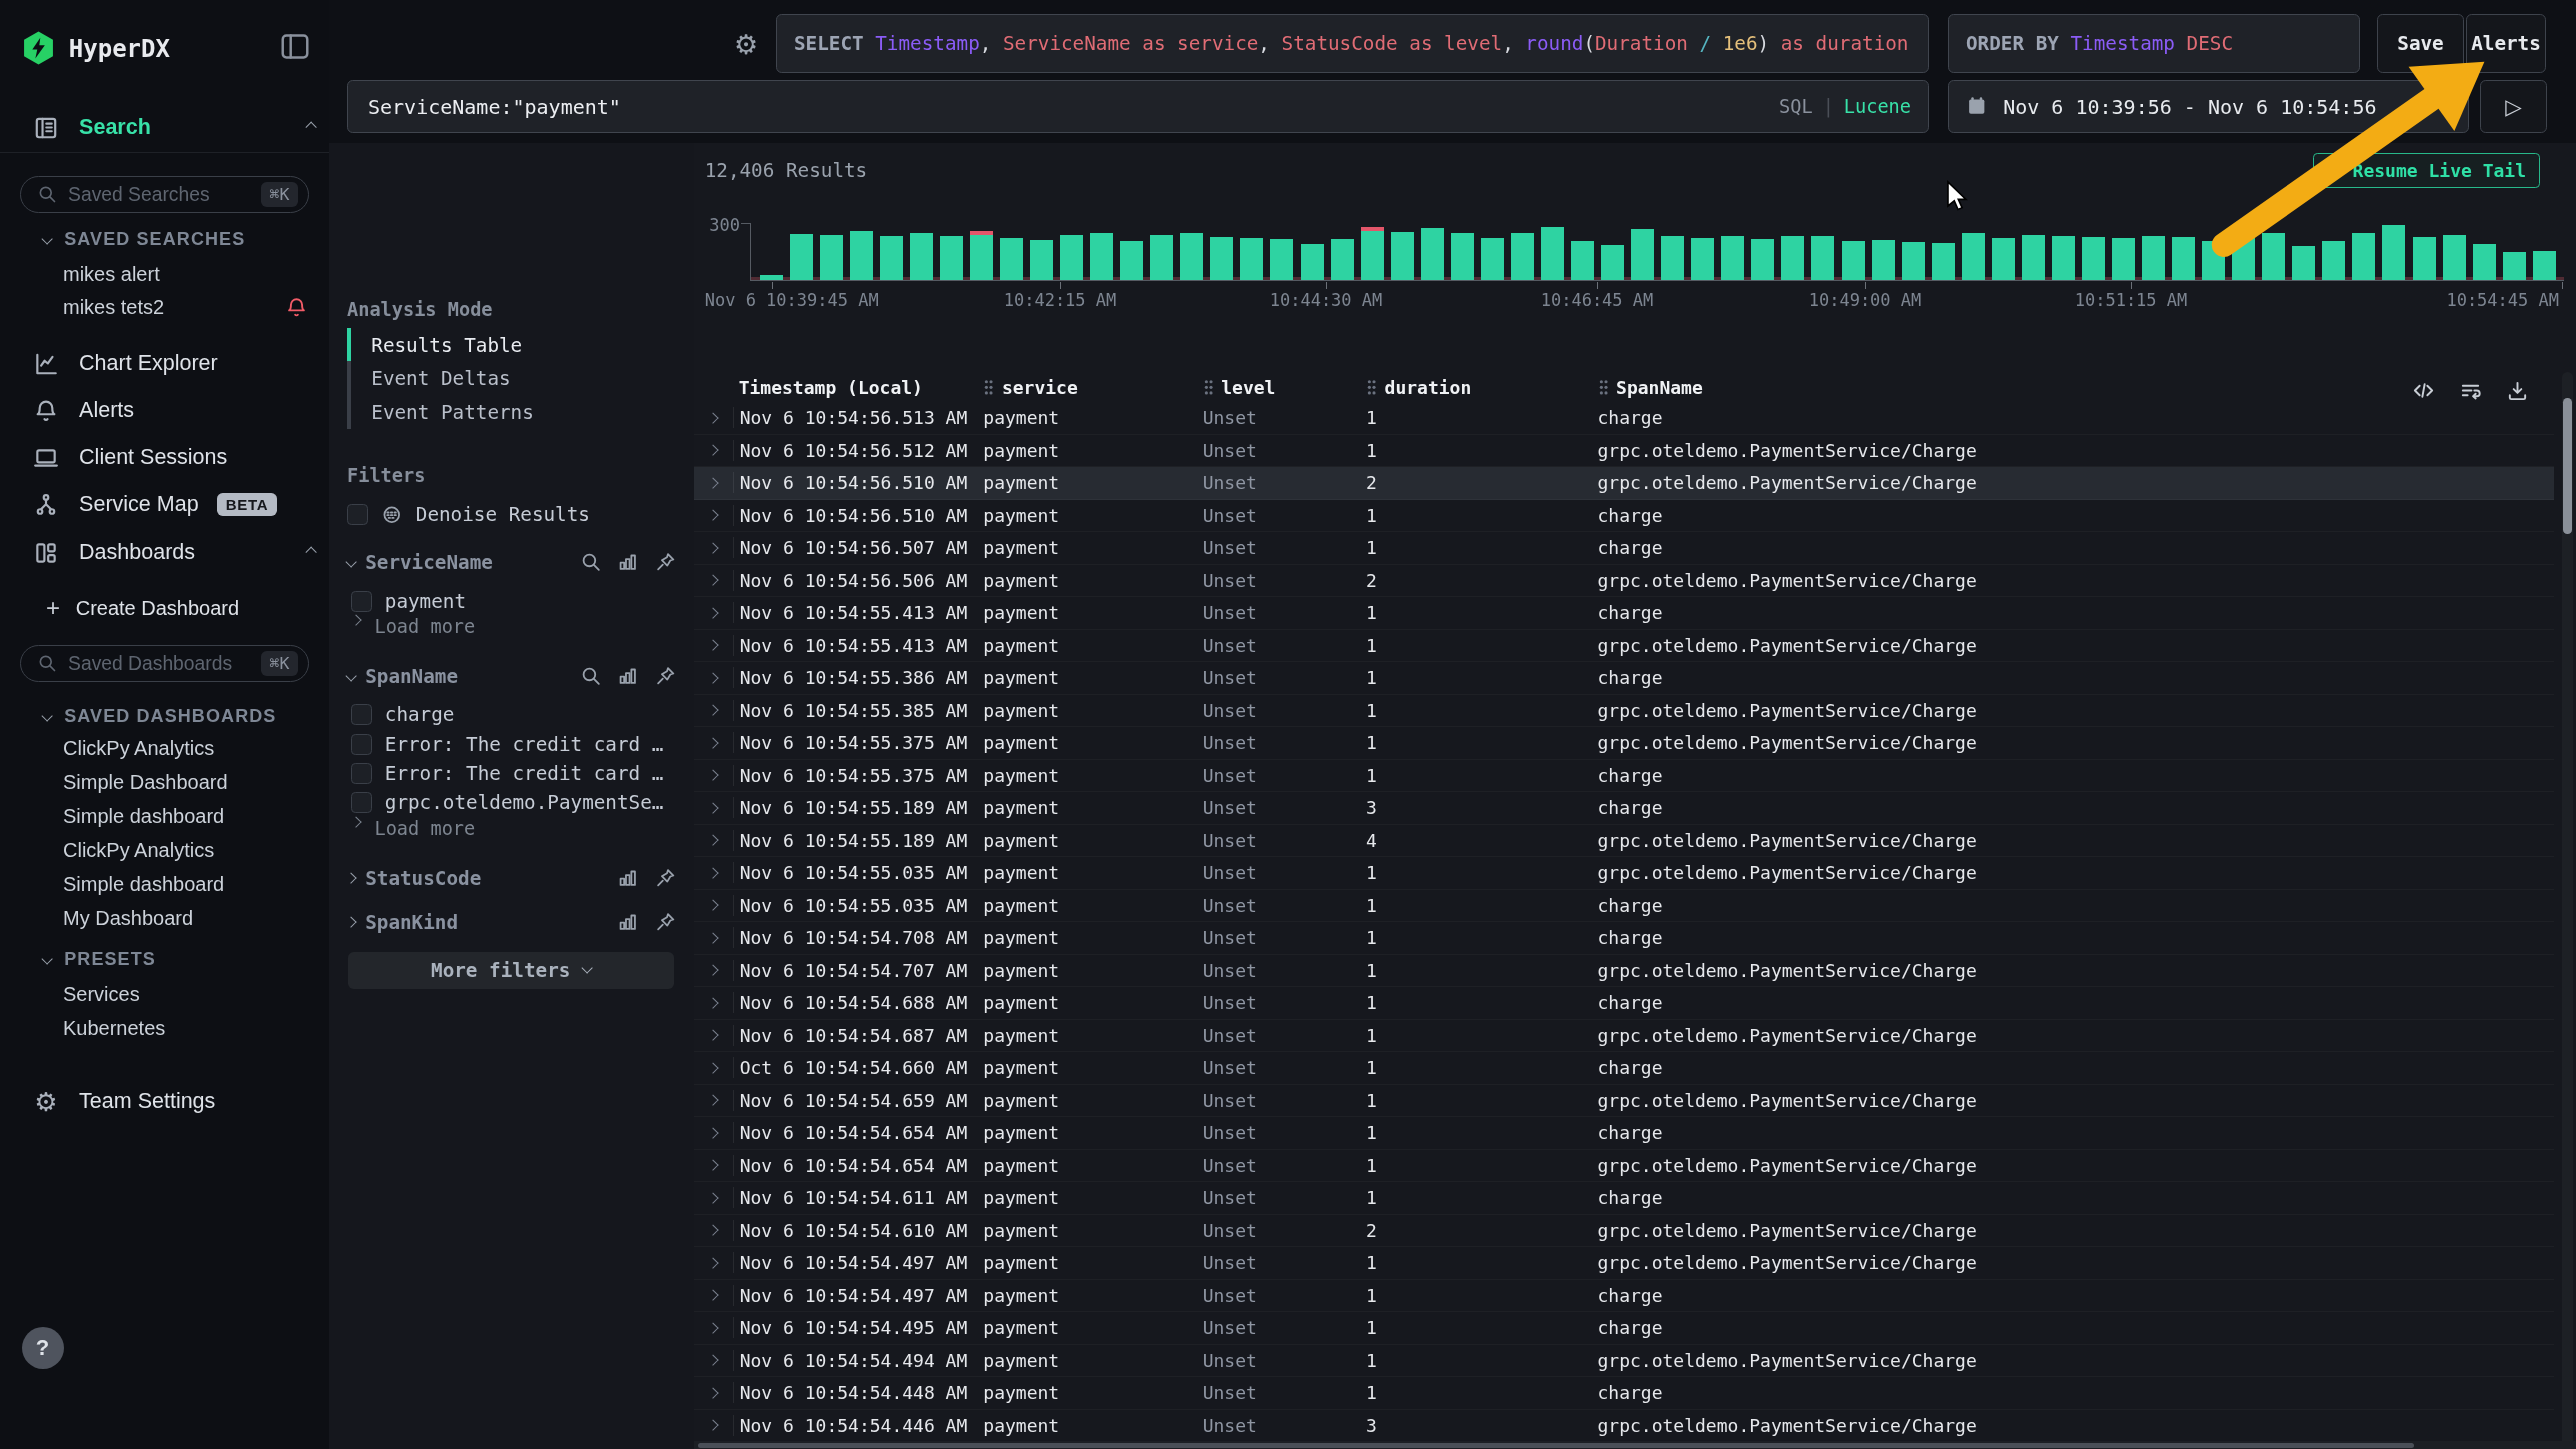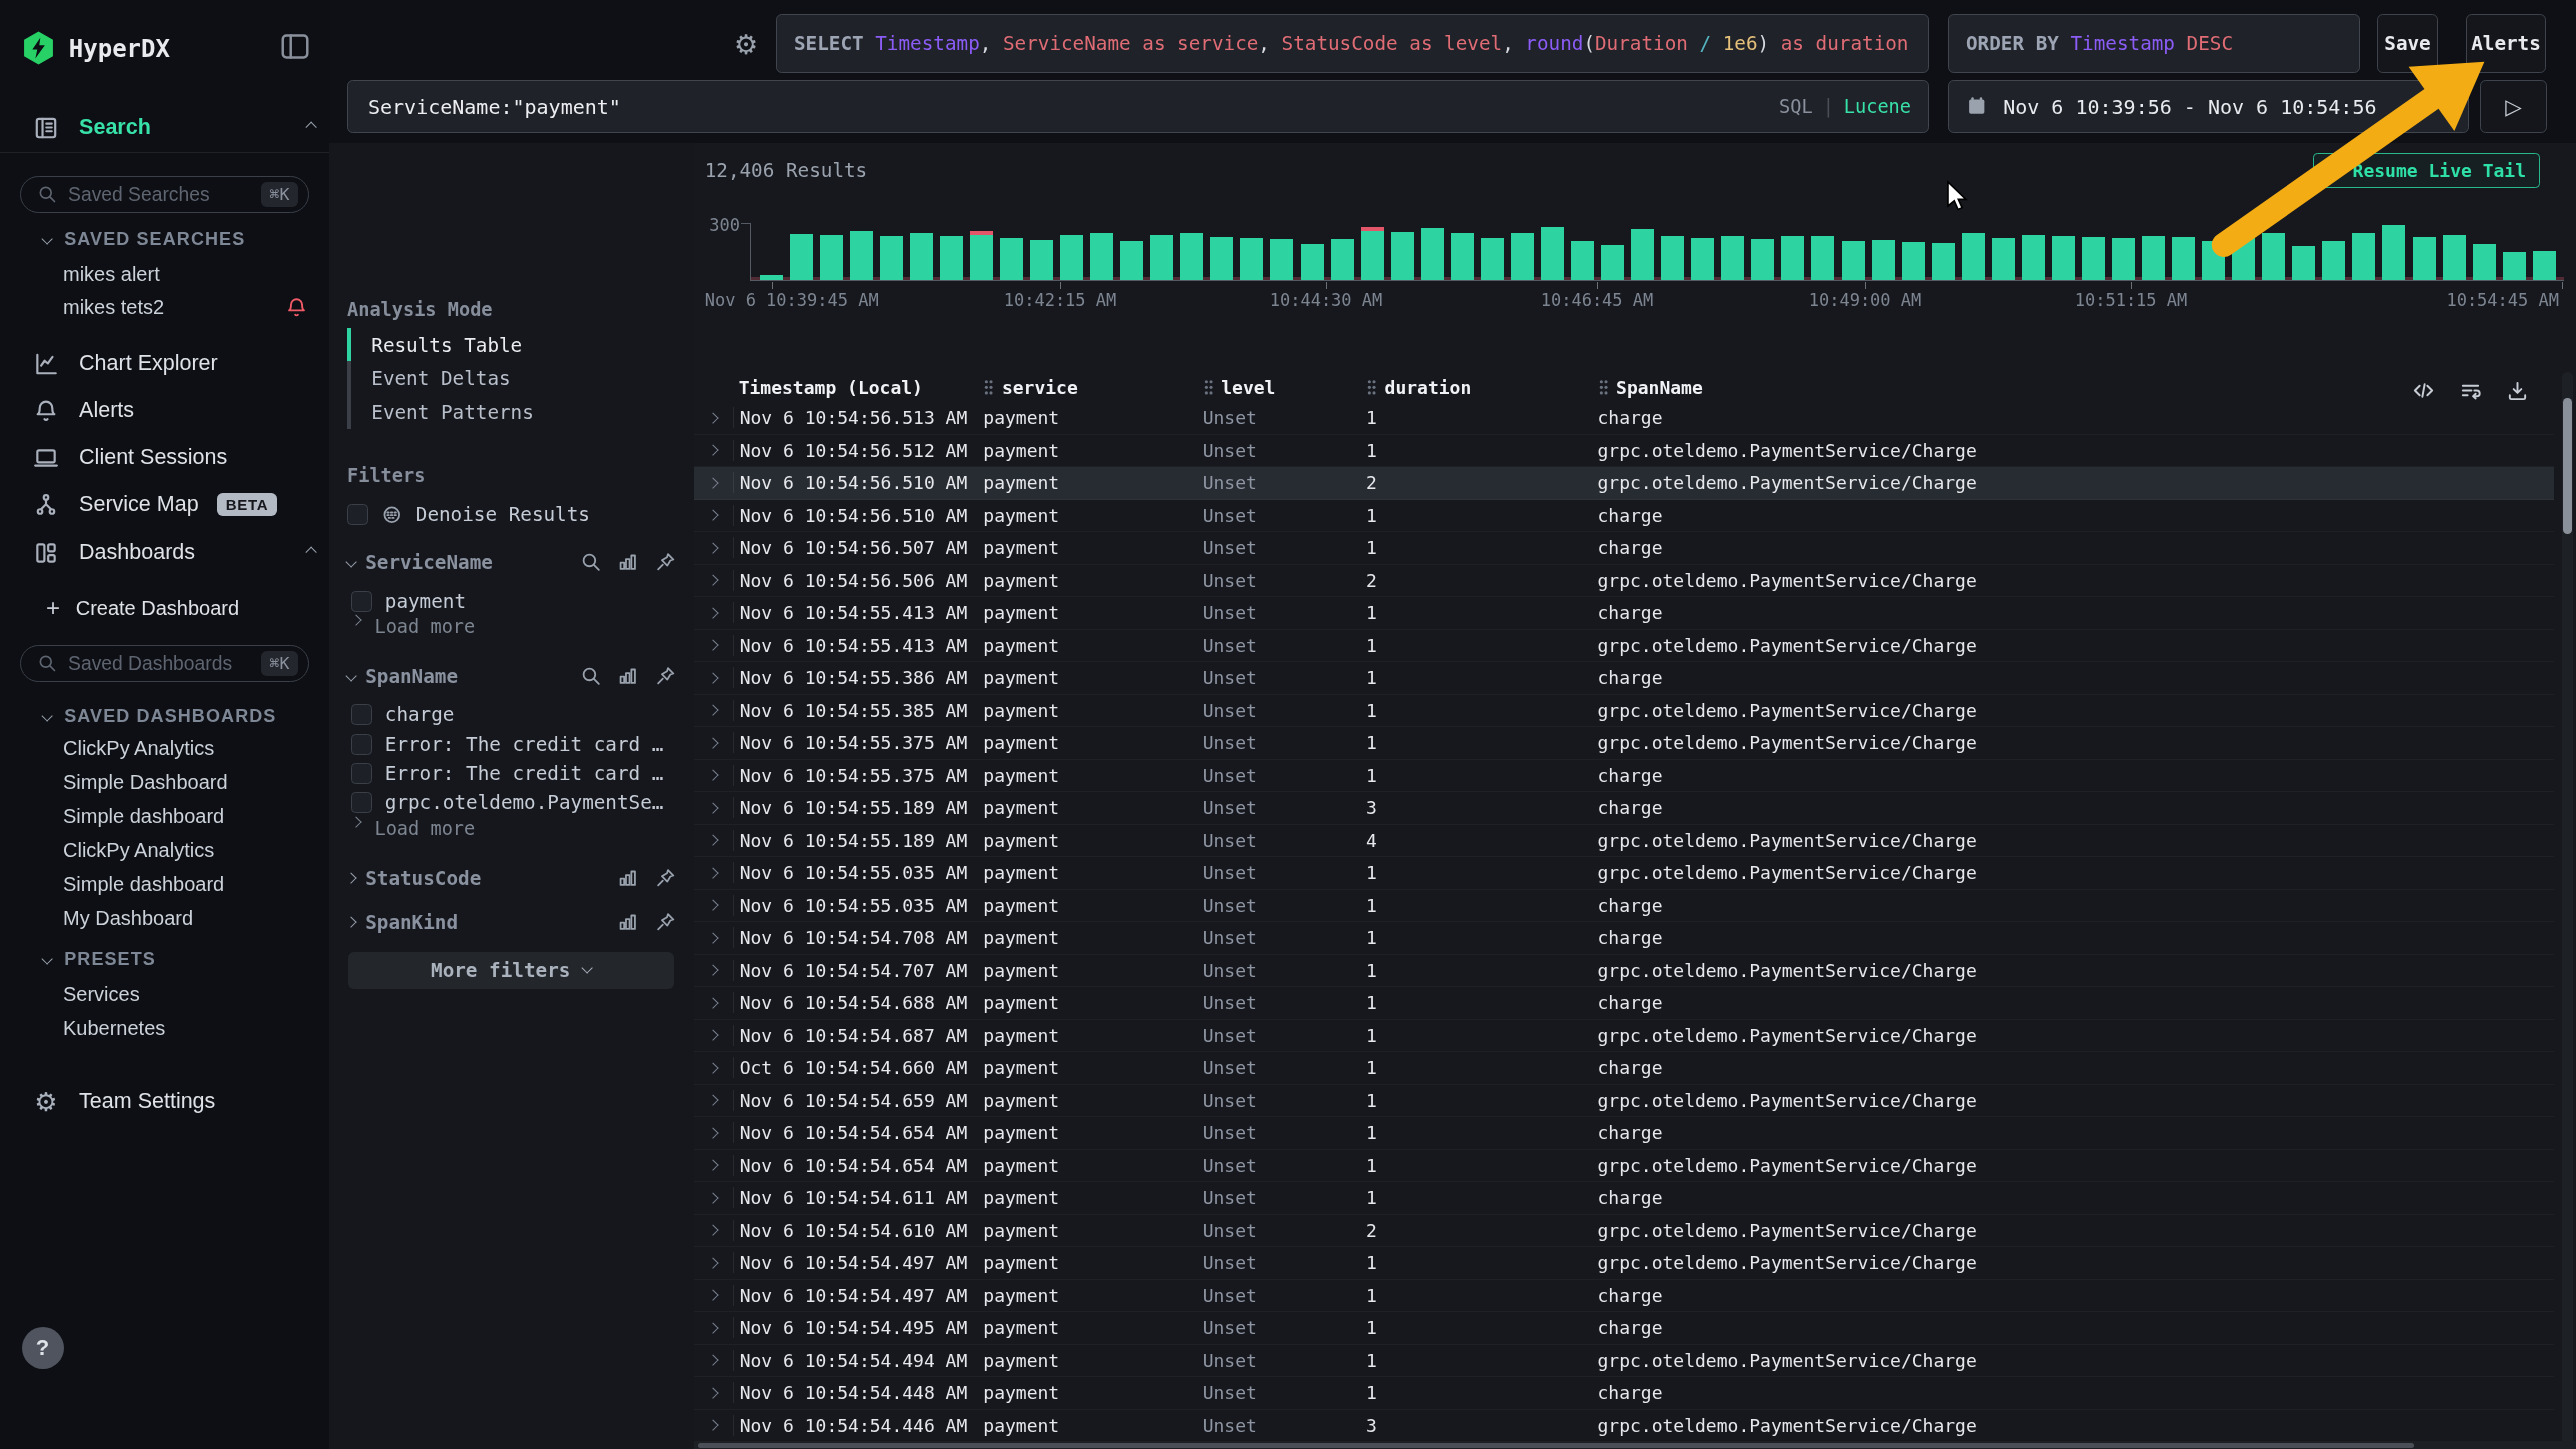--- a/index.html
+++ b/index.html
@@ -249,21 +249,21 @@
 
   <header id="topbar">
     <span class="abs" style="left:405px;top:29px;color:#9aa2ad;font-size:27px;font-family:'DejaVu Sans',sans-serif;cursor:pointer;">⚙</span>
 
     <div class="box" style="left:447px;top:14.3px;width:1153px;height:59px;padding:0 17px;">
       <div class="sql" id="sql-text"><span class="kw">SELECT </span><span class="ty">Timestamp</span><span class="pl">, </span><span class="id">ServiceName as service</span><span class="pl">, </span><span class="id">StatusCode as level</span><span class="pl">, </span><span class="ty">round</span><span class="pl">(</span><span class="id">Duration </span><span class="op">/ </span><span class="nu">1e6</span><span class="pl">) </span><span class="id">as duration, S</span></div>
     </div>
     <div class="box" style="left:1619px;top:14.3px;width:412px;height:59px;padding:0 17px;">
       <div class="sql" id="orderby-text"><span class="kw">ORDER BY </span><span class="ty">Timestamp </span><span class="id">DESC</span></div>
     </div>
-    <div class="btn" style="left:2048px;top:14.3px;width:61px;height:59px;">Save</div>
+    <div class="btn" style="left:2048px;top:14.3px;width:87px;height:59px;">Save</div>
     <div class="btn" style="left:2137px;top:14.3px;width:80px;height:59px;">Alerts</div>
 
     <div class="box" style="left:18px;top:80px;width:1582px;height:53px;padding:0 17px 0 20px;">
       <span class="mono" style="font-size:20px;color:#eceef2;flex:1;">ServiceName:"payment"</span>
       <span class="mono" style="font-size:18.6px;display:flex;gap:10px;">
         <span style="color:#8a919d;">SQL</span>
         <span style="color:#4a4f57;">|</span>
         <span style="color:#38e1a8;">Lucene</span>
       </span>
     </div>

